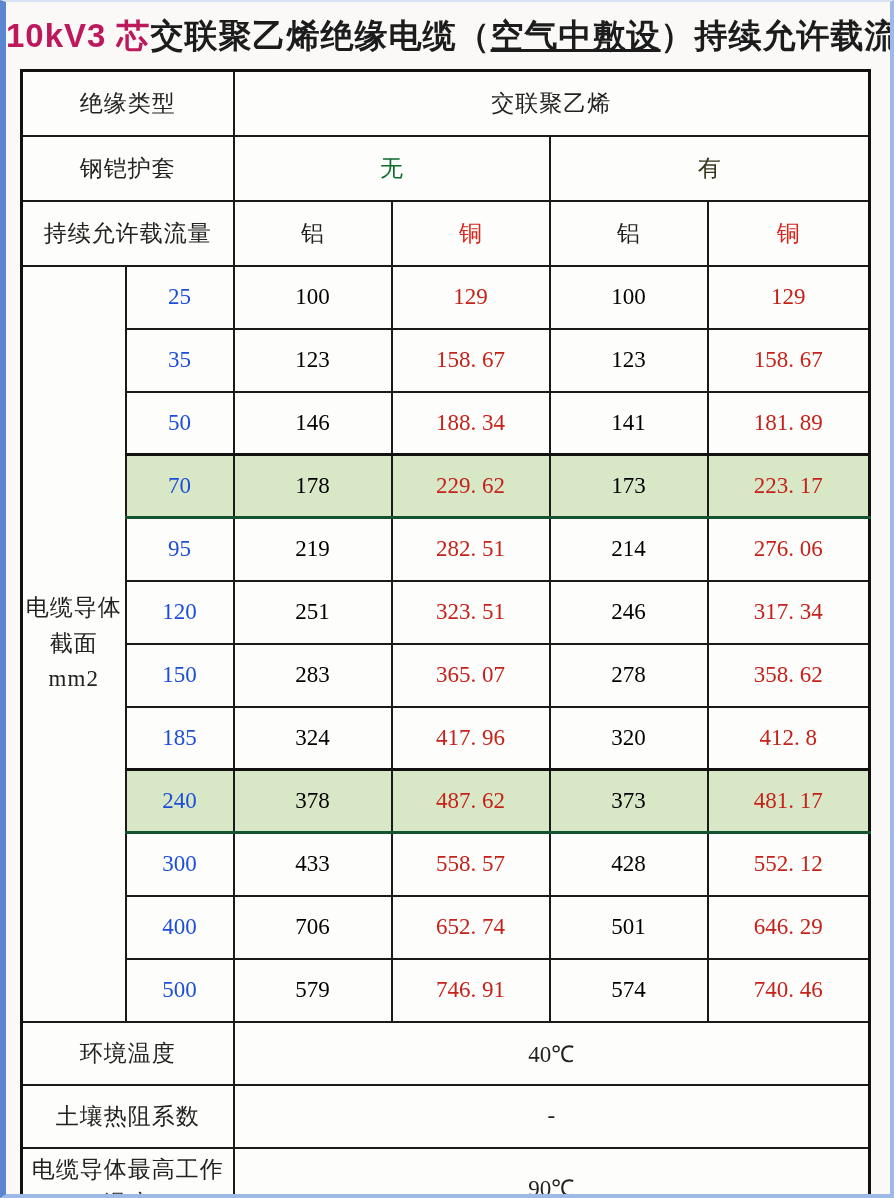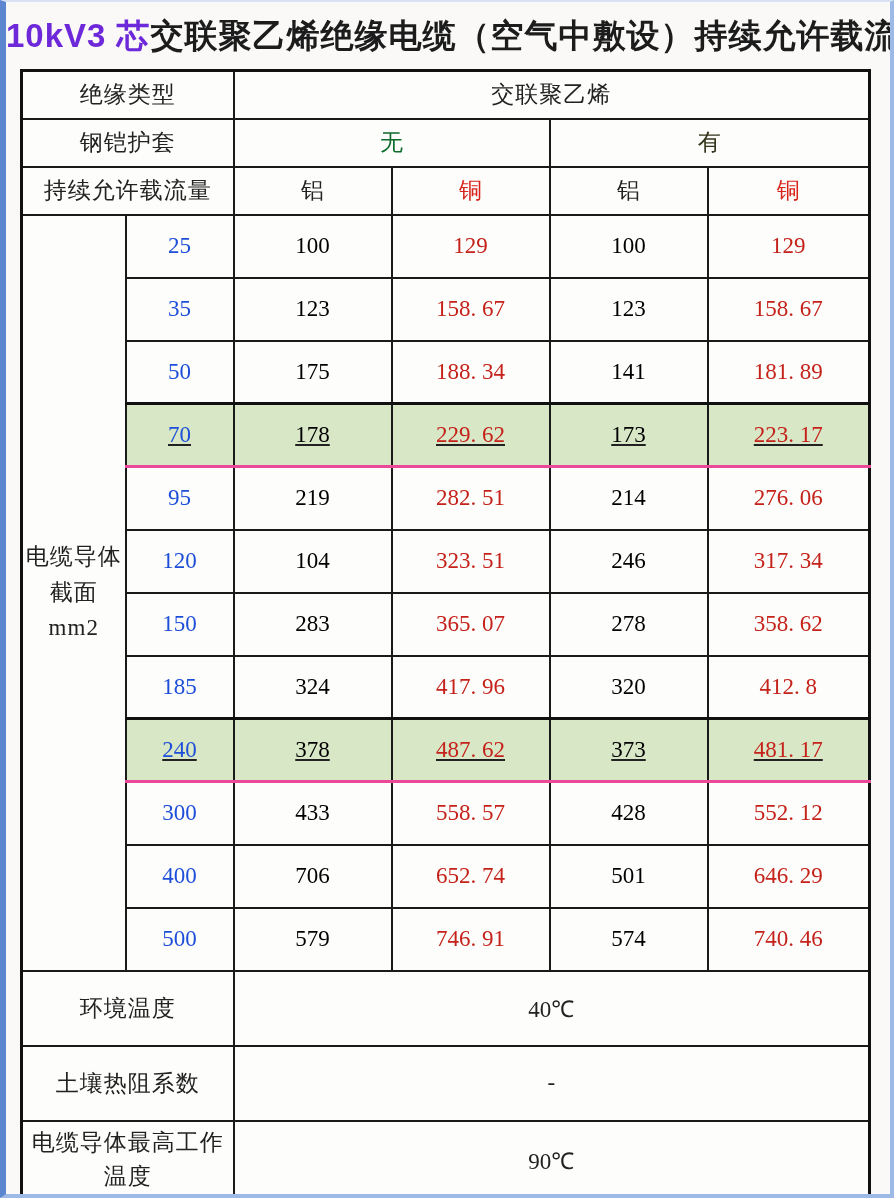--- a/index.html
+++ b/index.html
@@ -18,60 +18,60 @@
   }
   .title {
     margin-top: 12px;
     text-align: center;
     font-size: 33px;
     font-weight: bold;
     letter-spacing: 1px;
     white-space: nowrap;
     color: #1c1c1c;
   }
-  .title .red { color: #6d28d9; }
-  .title .heavy { font-weight: 900; }
+  .title .red { color: #be185d; }
+  .title .heavy { font-weight: 900; text-decoration: underline; }
   table.main {
     border-collapse: collapse;
     table-layout: fixed;
     width: 848px;
     margin: 10px 0 0 14px;
     font-family: "Liberation Serif", serif;
   }
   table.main td, table.main th {
     border: 2px solid #1a1a1a;
     text-align: center;
     vertical-align: middle;
     padding: 0;
     font-weight: normal;
     font-size: 23px;
     background: #fdfdfb;
     overflow: hidden;
   }
   table.main { border: 3px solid #111; }
-  tr.hdr { height: 48px; }
+  tr.hdr { height: 65px; }
   tr.data { height: 63px; }
-  tr.foot { height: 75px; }
+  tr.foot { height: 63px; }
   tr.foot-last { height: 80px; }
   .lbl { font-family: "Liberation Serif", serif; font-size: 23px; letter-spacing: 1px; }
   .group-lbl {
     white-space: pre-line;
     line-height: 1.55;
     font-size: 23px;
     letter-spacing: 1px;
   }
   .cell-green { background: #21a94d; color: #0d6b2c; font-size: 26px; font-weight: bold; }
   .cell-yellow { background: #f4f400; color: #33331a; font-size: 26px; font-weight: bold; }
   .mat-al { font-size: 24px; }
   .mat-cu { color: #d8231c; font-weight: bold; font-size: 25px; }
   .size-num { color: #1d4ed8; font-weight: bold; font-size: 25px; font-family: "Liberation Serif", serif; }
   .val-al { font-size: 24px; color: #000000; }
   .val-cu { color: #c4221a; font-weight: bold; font-size: 25px; }
   tr.hl td { background: #d8e7c6; }
-  tr.hl { border-top: 3px solid #111; border-bottom: 3px solid #ec4899; text-decoration: underline; }
+  tr.hl { border-top: 3px solid #111; border-bottom: 3px solid #14532d; }
   .foot-val { font-size: 23px; margin-left: 13px; }
 </style>
 </head>
 <body>
 
 <div class="title"><span class="red">10kV3 芯</span><span>交联聚乙烯绝缘电缆（</span><span class="heavy">空气中敷设</span><span>）持续允许载流量（A）</span></div>
 
 <table class="main">
   <colgroup>
     <col style="width:104px">
@@ -113,42 +113,42 @@
   </tr>
   <tr class="data">
     <td class="size-num">35</td>
     <td class="val-al">123</td>
     <td class="val-cu">158. 67</td>
     <td class="val-al">123</td>
     <td class="val-cu">158. 67</td>
   </tr>
   <tr class="data">
     <td class="size-num">50</td>
-    <td class="val-al">175</td>
+    <td class="val-al">146</td>
     <td class="val-cu">188. 34</td>
     <td class="val-al">141</td>
     <td class="val-cu">181. 89</td>
   </tr>
   <tr class="data hl">
     <td class="size-num">70</td>
     <td class="val-al">178</td>
     <td class="val-cu">229. 62</td>
     <td class="val-al">173</td>
     <td class="val-cu">223. 17</td>
   </tr>
   <tr class="data">
     <td class="size-num">95</td>
     <td class="val-al">219</td>
     <td class="val-cu">282. 51</td>
     <td class="val-al">214</td>
     <td class="val-cu">276. 06</td>
   </tr>
   <tr class="data">
     <td class="size-num">120</td>
-    <td class="val-al">104</td>
+    <td class="val-al">251</td>
     <td class="val-cu">323. 51</td>
     <td class="val-al">246</td>
     <td class="val-cu">317. 34</td>
   </tr>
   <tr class="data">
     <td class="size-num">150</td>
     <td class="val-al">283</td>
     <td class="val-cu">365. 07</td>
     <td class="val-al">278</td>
     <td class="val-cu">358. 62</td>

